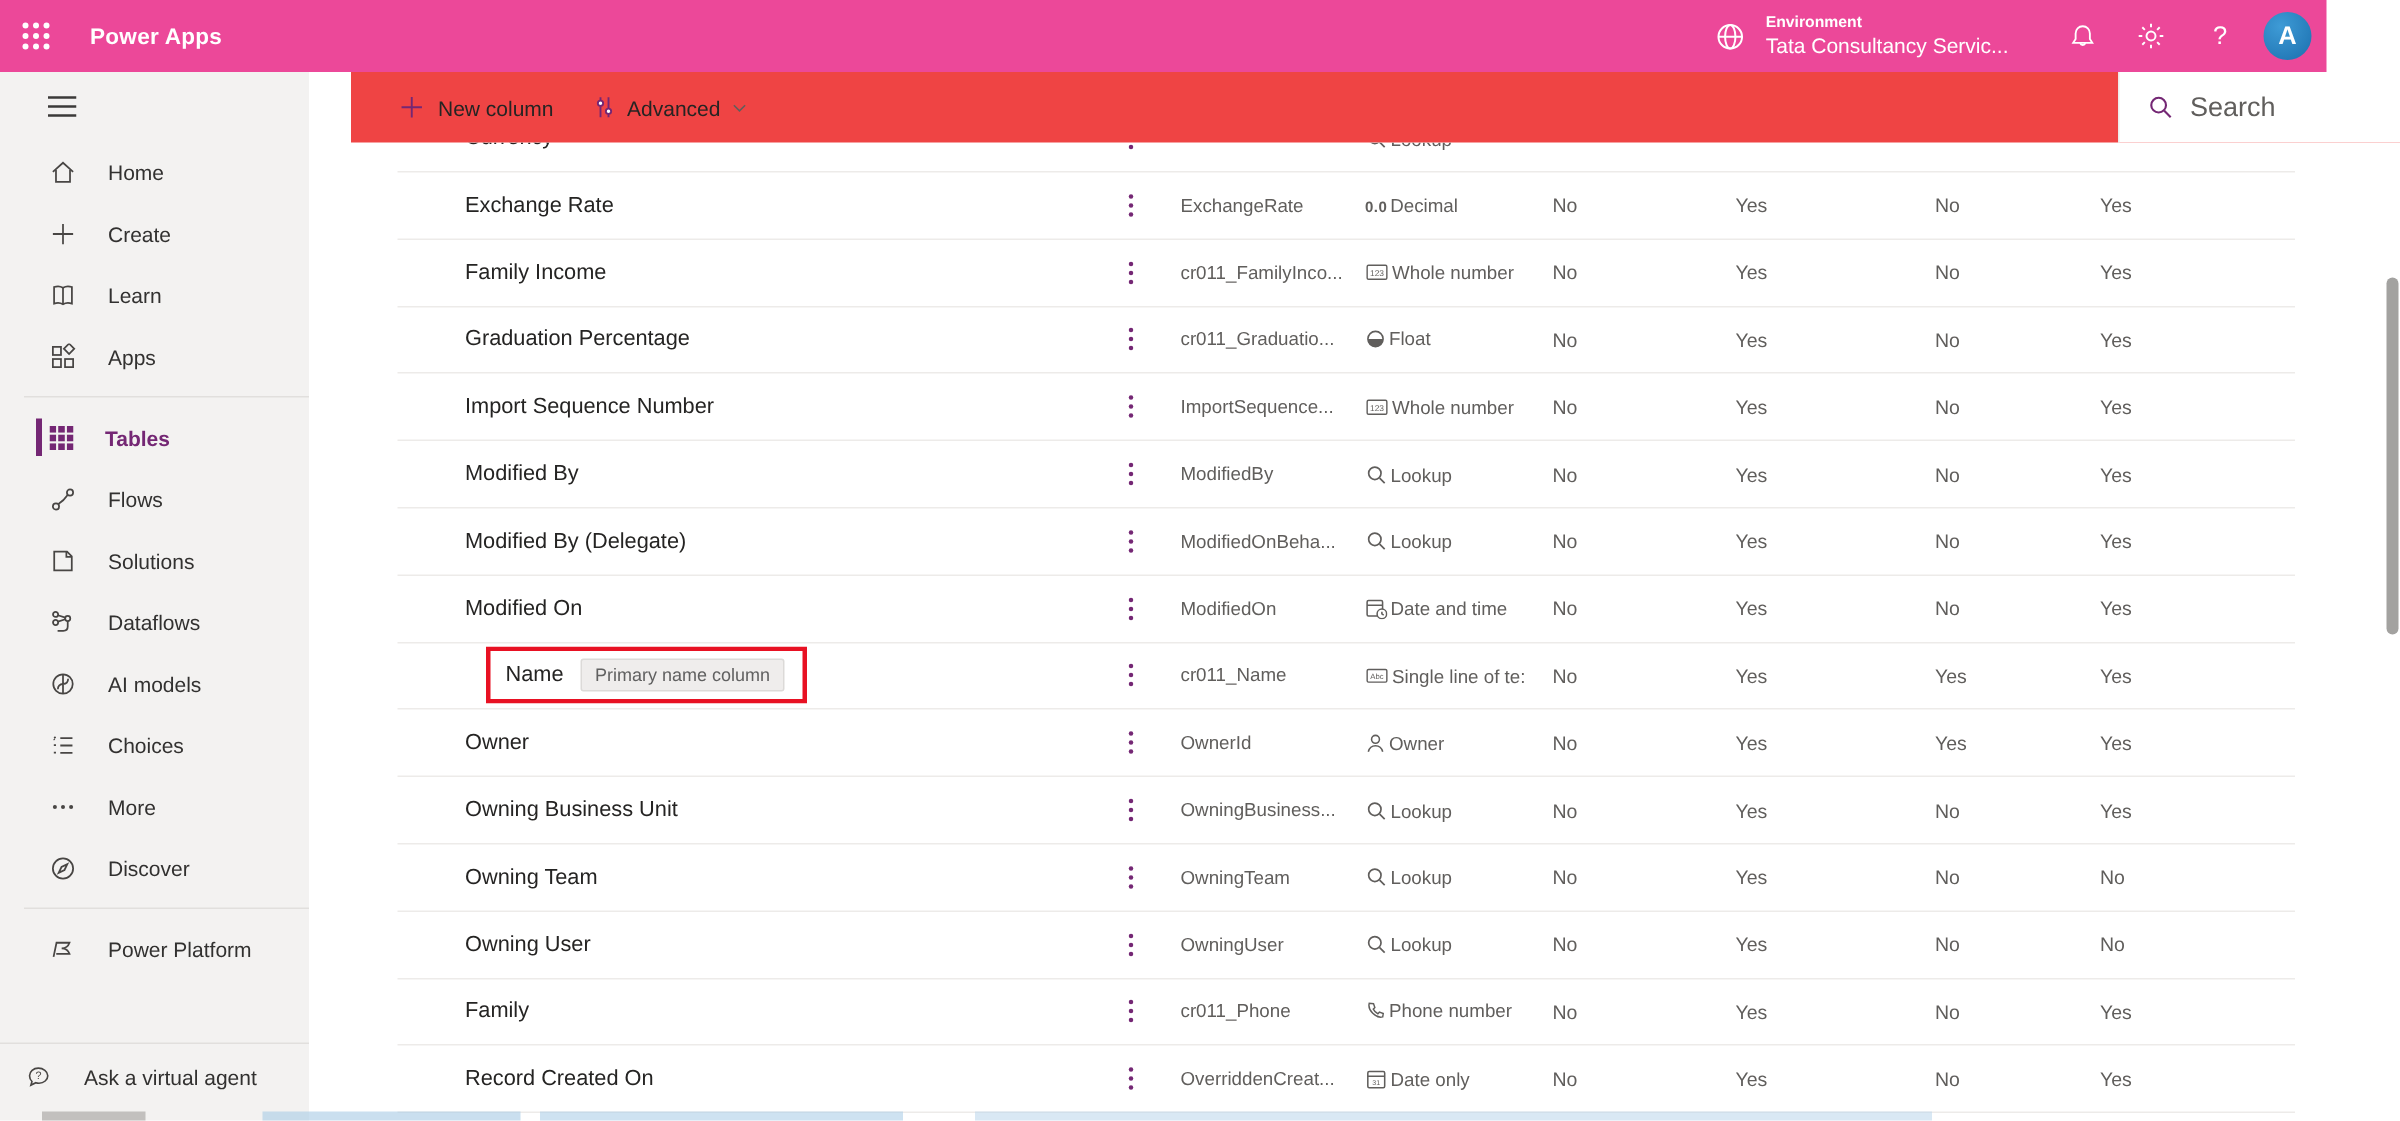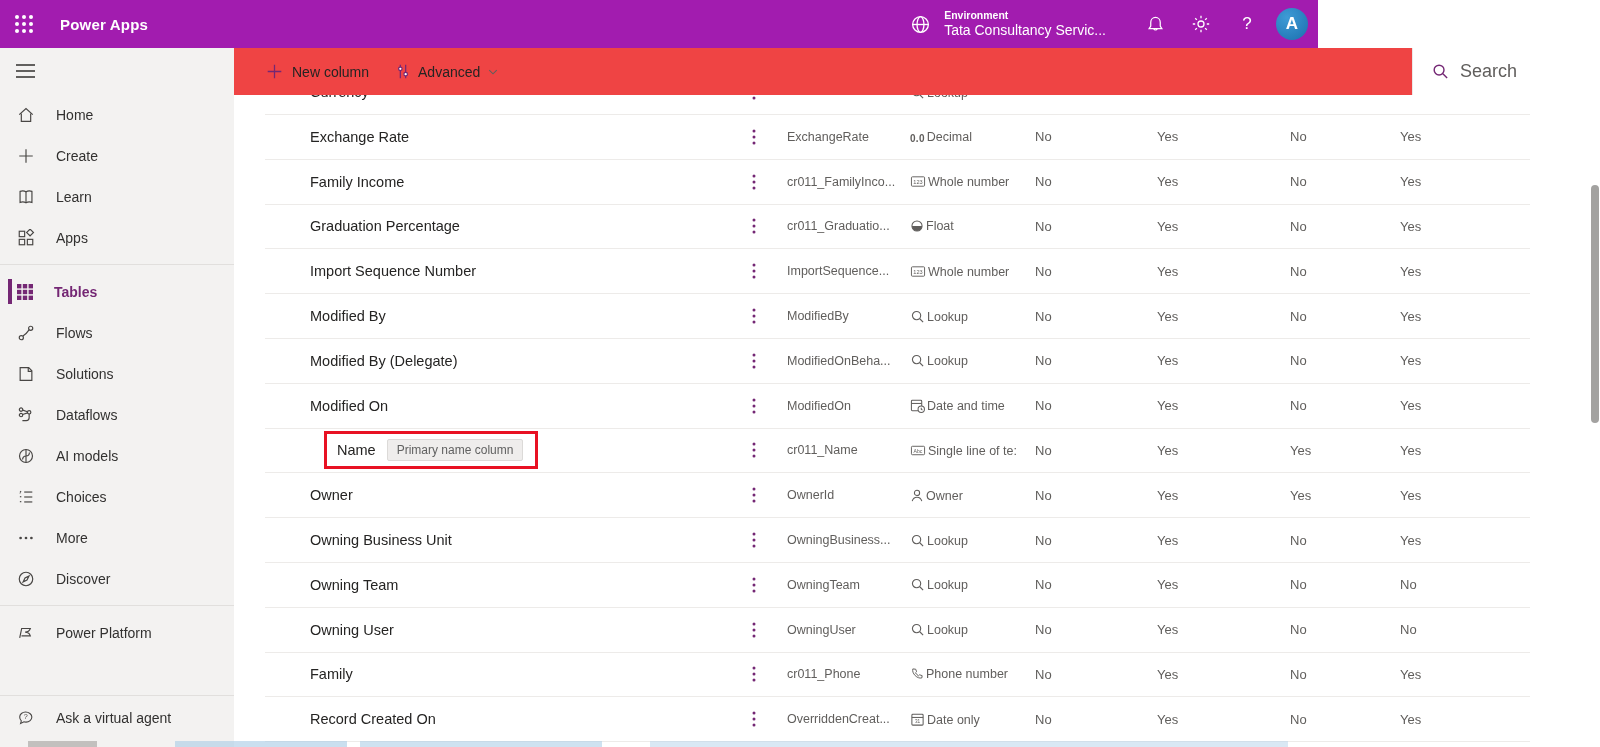--- a/index.html
+++ b/index.html
@@ -1,36 +1,36 @@
 <!DOCTYPE html>
 <html><head>
 <meta charset="utf-8">
 <style>
   * { box-sizing: border-box; margin: 0; padding: 0; }
   html,body { width:1600px; height:747px; overflow:hidden;
     font-family:"Liberation Sans","DejaVu Sans",sans-serif; background:#fff; color:#252423; }
 
   
-  .app-header { position:fixed; top:0; left:0; width:1318px; height:48px;
-    background:#a21caf; display:flex; align-items:center; color:#fff; z-index:30; }
+  .app-header { position:fixed; top:0; left:0; width:1551px; height:48px;
+    background:#ec4899; display:flex; align-items:center; color:#fff; z-index:30; }
   .waffle-btn { width:48px; height:48px; display:flex; align-items:center; justify-content:center; cursor:pointer; }
   .app-title { font-size:15px; font-weight:bold; margin-left:12px; letter-spacing:.2px; }
   .header-right { margin-left:auto; display:flex; align-items:center; height:48px; }
   .env-block { display:flex; align-items:center; gap:12px; padding:0 26px; height:48px; cursor:pointer; }
   .env-text { display:flex; flex-direction:column; line-height:1.25; }
   .env-label { font-size:10.5px; font-weight:bold; }
   .env-name { font-size:14px; }
   .header-icon-btn { width:46px; height:48px; display:flex; align-items:center; justify-content:center; cursor:pointer; }
   .help-glyph { font-size:17px; color:#fff; font-weight:400; }
   .avatar { width:32px; height:32px; border-radius:50%; margin:0 10px 0 6px;
     background:radial-gradient(circle at 35% 30%, #3e9bd6, #1b6fae); color:#fff;
     font-size:17px; font-weight:bold; display:flex; align-items:center; justify-content:center; cursor:pointer; }
 
   
-  .sidebar { position:fixed; top:48px; left:0; width:234px; height:699px; background:#f3f2f1; z-index:20; }
+  .sidebar { position:fixed; top:48px; left:0; width:206px; height:699px; background:#f3f2f1; z-index:20;padding-left:16px; }
   .hamburger { height:46px; display:flex; align-items:center; padding-left:16px; cursor:pointer; }
   .nav-item { height:41px; display:flex; align-items:center; padding-left:17px; gap:21px;
     font-size:14px; color:#323130; cursor:pointer; position:relative; }
   .nav-item .icon svg { display:block; }
   .nav-label { white-space:nowrap; }
   .nav-item.active { color:#742774; font-weight:bold; }
   .nav-item.active::before { content:""; position:absolute; left:8px; top:8px; bottom:8px; width:4px; background:#742774; }
   .nav-divider { height:1px; background:#e1dfdd; margin:6px 0; }
   .sidebar-footer { position:absolute; bottom:7px; left:0; right:0; border-top:1px solid #e1dfdd; background:#f3f2f1; }
   .sidebar-footer .nav-item { height:44px; }

